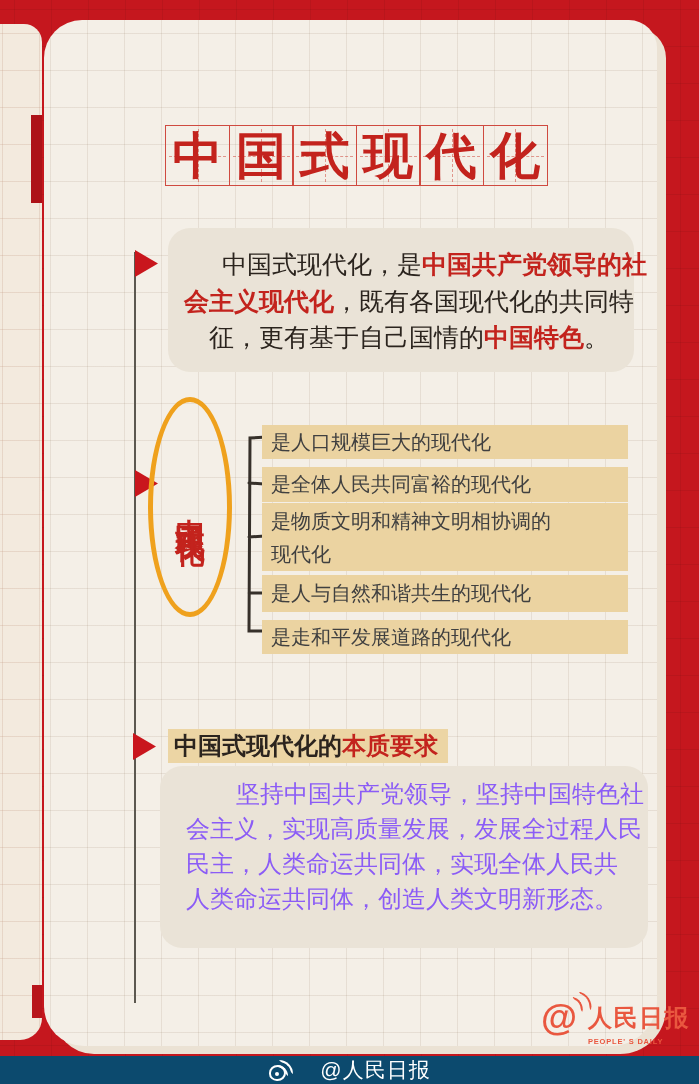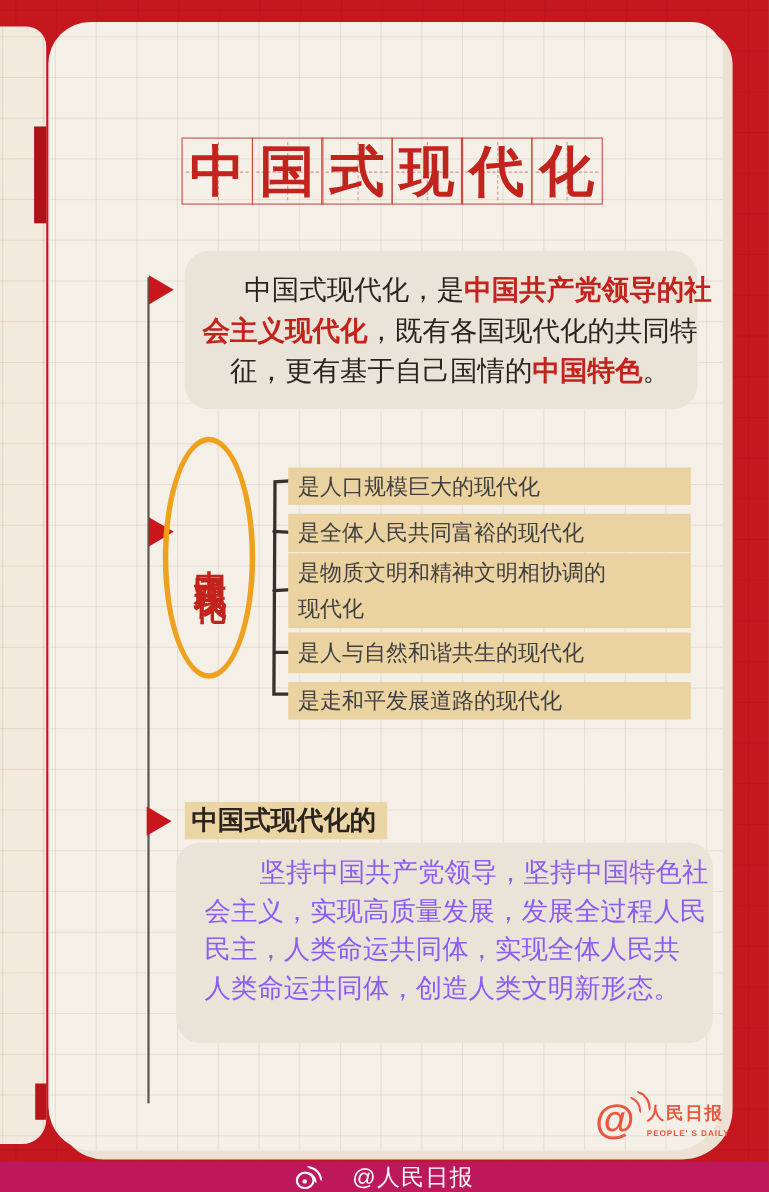--- a/index.html
+++ b/index.html
@@ -101,25 +101,25 @@
   .ess-text .ln{white-space:nowrap;}
   .ess-text .ln.first{text-indent:50px;}
   
   .pd-logo{left:497px;top:976px;width:150px;height:50px;color:#e9573f;}
   .pd-at{position:absolute;left:0;top:2px;font-size:37px;font-weight:700;line-height:40px;}
   .pd-wave{position:absolute;width:9px;height:9px;border:2.5px solid transparent;
     border-top-color:#e9573f;border-right-color:#e9573f;border-radius:0 100% 0 0;}
   .pd-w1{left:30px;top:2px;transform:rotate(12deg);}
   .pd-w2{left:36px;top:-3px;width:12px;height:12px;transform:rotate(12deg);}
   .pd-col{position:absolute;left:47px;top:6px;}
-  .pd-cn{font-size:16px;font-weight:700;letter-spacing:1.5px;white-space:nowrap;}
+  .pd-cn{font-size:24px;font-weight:700;letter-spacing:1.5px;white-space:nowrap;}
   .pd-en{font-size:7.5px;font-weight:700;letter-spacing:.8px;white-space:nowrap;margin-top:3px;}
   
   .bottom-bar{
-    position:absolute;left:0;top:1056px;width:699px;height:28px;background:#be185d;
+    position:absolute;left:0;top:1056px;width:699px;height:28px;background:#0c4a6e;
     display:flex;align-items:center;justify-content:center;gap:26px;
   }
   .weibo-icon{position:relative;width:26px;height:22px;}
   .w-ring{position:absolute;left:1px;bottom:0;width:13px;height:12px;border:2.5px solid #fff;border-radius:50% 50% 50% 46%;}
   .w-dot{position:absolute;left:7px;bottom:5px;width:4px;height:4px;background:#fff;border-radius:50%;}
   .w-wave{position:absolute;width:7px;height:7px;border:2px solid transparent;
     border-top-color:#fff;border-right-color:#fff;border-radius:0 100% 0 0;}
   .w-v1{right:6px;top:6px;}
   .w-v2{right:1px;top:1px;width:10px;height:10px;}
   .bar-handle{color:#fff;font-size:21px;font-weight:500;letter-spacing:1px;}
@@ -190,20 +190,21 @@
     </div>
     <div class="feature-item fi4">
         <span>是人与自然和谐共生的现代化</span>
       </div>
     <div class="feature-item fi5">
         <span>是走和平发展道路的现代化</span>
       </div>
 
     <div class="ess-heading">
       <span>中国式现代化的</span>
+        <span class="red">本质要求</span>
     </div>
 
     <div class="ess-panel"></div>
     <div class="ess-text">
       <div class="ln first">坚持中国共产党领导，坚持中国特色社</div>
       <div class="ln">会主义，实现高质量发展，发展全过程人民</div>
       <div class="ln">民主，人类命运共同体，实现全体人民共</div>
       <div class="ln">人类命运共同体，创造人类文明新形态。</div>
     </div>
 

